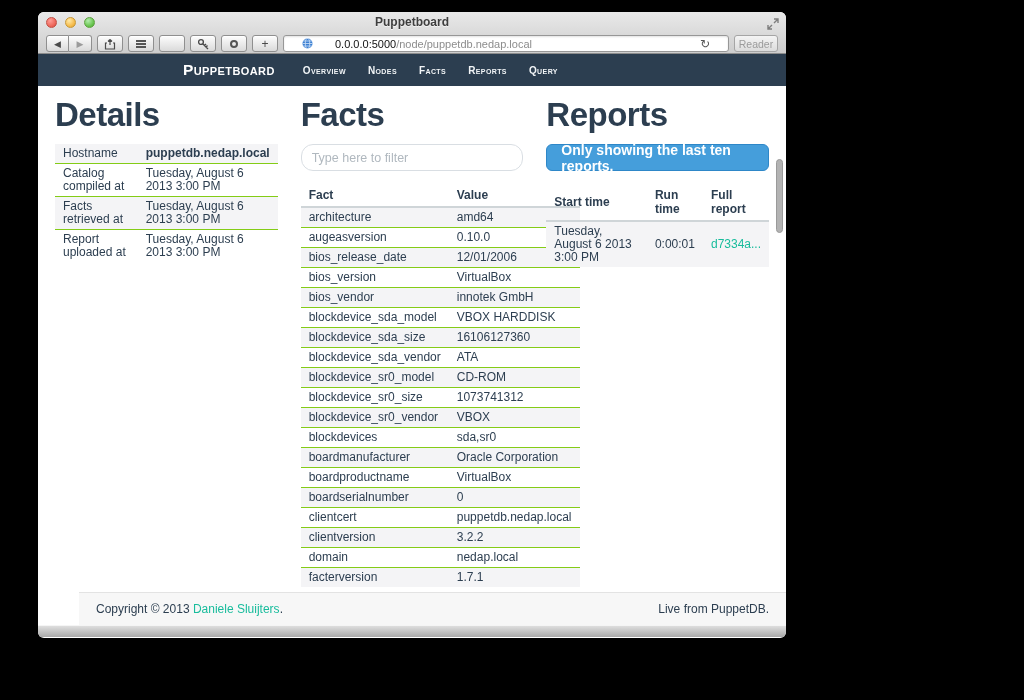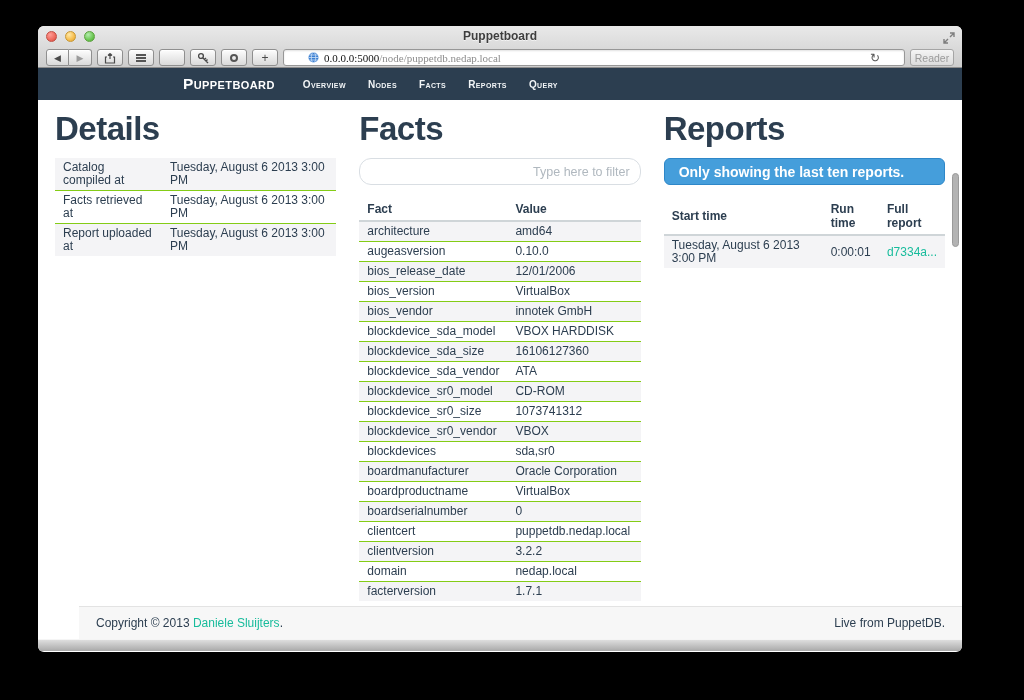--- a/index.html
+++ b/index.html
@@ -1,19 +1,19 @@
 <!DOCTYPE html>
 <html><head>
 <meta charset="utf-8">
 <style>
   * { margin:0; padding:0; box-sizing:border-box; }
   html,body { width:1024px; height:700px; background:#000; overflow:hidden;
     font-family:"Liberation Sans","DejaVu Sans",sans-serif; }
 
-  .window { position:absolute; left:38px; top:26px; width:924px; height:626px;
+  .window { position:absolute; left:38px; top:12px; width:748px; height:626px;
     border-radius:6px; background:#fff; box-shadow:0 14px 34px rgba(0,0,0,.65);
     overflow:hidden; }
 
   
   .chrome { height:42px; background:linear-gradient(#e9e9e9,#cdcdcd);
     border-bottom:1px solid #8c8c8c; position:relative; }
   .titlebar { height:21px; position:relative; }
   .traffic { position:absolute; left:8px; top:5px; display:flex; gap:8px; }
   .light { width:11px; height:11px; border-radius:50%; display:inline-block; }
   .light.red   { background:radial-gradient(circle at 35% 30%,#ff9d96,#ee6a5e 60%,#d5473c); border:1px solid #c04f44;}
@@ -28,21 +28,21 @@
     background:linear-gradient(#fdfdfd,#dadada); box-shadow:inset 0 1px 0 #fff;
     font-size:9px; color:#4a4a4a; display:flex; align-items:center; justify-content:center;
     cursor:default; padding:0 4px; }
   .btn-pair { display:flex; }
   .btn-pair .tbtn:first-child { border-radius:3px 0 0 3px; min-width:23px; }
   .btn-pair .tbtn:last-child  { border-radius:0 3px 3px 0; border-left:none; min-width:23px; color:#9b9b9b; }
   .ring { width:8px; height:8px; border:2px solid #555; border-radius:50%; display:inline-block; }
   .lines { width:10px; height:8px;
     background:repeating-linear-gradient(#555 0 1.6px, transparent 1.6px 3.2px); }
   .urlbar { flex:1; height:17px; background:#fff; border:1px solid #979797; border-radius:3px;
-    display:flex; align-items:center; padding:0 24px; gap:5px; box-shadow:inset 0 1px 2px rgba(0,0,0,.12);font-family:Liberation Serif, serif; }
+    display:flex; align-items:center; padding:0 18px; gap:22px; box-shadow:inset 0 1px 2px rgba(0,0,0,.12); }
   .url { flex:1; font-size:11px; white-space:nowrap; overflow:hidden; }
   .url .host { color:#111; }
   .url .path { color:#8d8d8d; }
   .refresh { font-size:12px; color:#555; line-height:1; }
   .reader-btn { height:17px; min-width:44px; border:1px solid #a5a5a5; border-radius:3px;
     background:linear-gradient(#f4f4f4,#dcdcdc); color:#9b9b9b; font-size:10.5px;
     display:flex; align-items:center; justify-content:center; }
 
   
   .navbar { height:32px; background:#2c3e50; display:flex; align-items:center;
@@ -66,21 +66,21 @@
   tr:first-child td { border-top:none; }
   tbody tr:nth-child(odd) td { background:#f4f4f6; }
   .dtable td:first-child { width:38%; }
   .dtable .bold { font-weight:700; }
   .ftable th:first-child, .ftable td:first-child { width:51%; }
   .rtable th:nth-child(1){ width:59%; } .rtable th:nth-child(2){ width:20%; }
   .rtable a { color:#18bc9c; text-decoration:none; cursor:pointer; }
 
   .filter-input { width:100%; height:27px; border:1px solid #d9dee3; border-radius:12px;
     padding:0 10px; font-size:12.5px; color:#2c3e50; margin-bottom:13px; outline:none;
-    font-family:inherit;text-align:right; }
+    font-family:inherit; }
   .filter-input::placeholder { color:#b0b8bf; }
 
   .alert { height:27px; background:#459edb; border:1px solid #2e87c8; border-radius:6px;
     color:#fff; font-size:14px; font-weight:700; display:flex; align-items:center;
     padding:0 14px; margin-bottom:13px; }
 
   .scroll-thumb { position:absolute; top:73px; right:3px; width:7px; height:74px;
     background:#b3b3b3; border:1px solid #9a9a9a; border-radius:4px; }
 
   
@@ -159,20 +159,24 @@
       </ul>
   </div>
 
   <div class="content">
 
     <div class="col">
       <h2>Details</h2>
       <table class="dtable">
         <tbody id="details-rows">
             <tr>
+              <td>Hostname</td>
+              <td class="bold">puppetdb.nedap.local</td>
+            </tr>
+            <tr>
               <td>Catalog compiled at</td>
               <td class="">Tuesday, August 6 2013 3:00 PM</td>
             </tr>
             <tr>
               <td>Facts retrieved at</td>
               <td class="">Tuesday, August 6 2013 3:00 PM</td>
             </tr>
             <tr>
               <td>Report uploaded at</td>
               <td class="">Tuesday, August 6 2013 3:00 PM</td>

